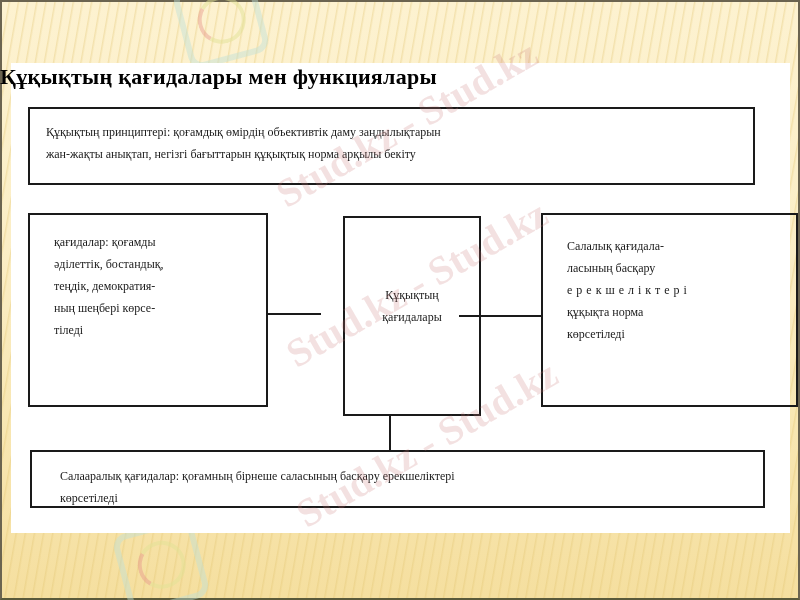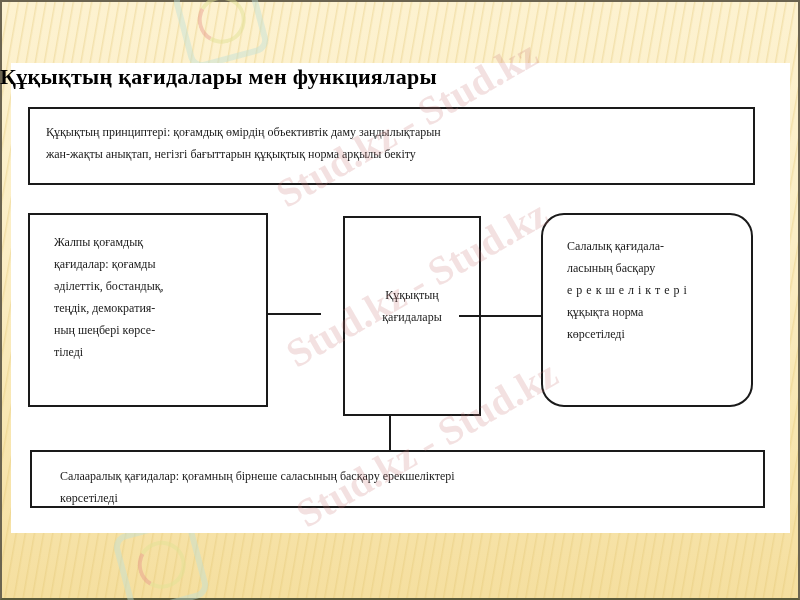--- a/index.html
+++ b/index.html
@@ -43,21 +43,21 @@
     position:absolute; left:0; right:0; top:64px; text-align:left;
     font-size:22px; font-weight:bold; color:#000000; letter-spacing:0.3px;
   }
   .box {
     position:absolute; border:2px solid #1a1a1a; background:transparent;
     box-sizing:border-box; color:#1a1a1a; font-size:12px; line-height:22px;
   }
   .box-top { left:28px; top:107px; width:727px; height:78px; padding:12px 14px 0 16px; }
   .box-left { left:28px; top:213px; width:240px; height:194px; padding:16px 12px 0 24px; text-align:justify; line-height:22px; }
   .box-center { left:321px; top:216px; width:138px; height:200px; padding-top:66px; text-align:center; line-height:22px;margin-left:22px; }
-  .box-right { left:541px; top:213px; width:212px; height:194px; padding:20px 14px 4px 24px; text-align:justify; line-height:22px;border-radius:23px; }
+  .box-right { left:541px; top:213px; width:257px; height:194px; padding:20px 14px 4px 24px; text-align:justify; line-height:22px; }
   .box-bottom { left:30px; top:450px; width:735px; height:58px; padding:13px 14px 0 28px; }
   .line { position:absolute; background:#1a1a1a; }
   .sp-wide { letter-spacing:6px; }
   .sp-mid { letter-spacing:4px; }
   .row-justify { display:flex; justify-content:space-between; }
 </style>
 </head>
 <body>
 
 <div class="slide-bg"></div>
@@ -68,23 +68,20 @@
 <div class="content"></div>
 
 <div class="title">Құқықтың қағидалары мен функциялары</div>
 
 <div class="box box-top">
   <div>Құқықтың принциптері: қоғамдық өмірдің объективтік даму заңдылықтарын</div>
   <div>жан-жақты анықтап, негізгі бағыттарын құқықтық норма арқылы бекіту</div>
 </div>
 
 <div class="box box-left">
-  <div class="row-justify">
-      <span>Жалпы қоғамдық</span>
-    </div>
   <div>қағидалар: қоғамды</div>
   <div>әділеттік, бостандық,</div>
   <div>теңдік, демократия-</div>
   <div>ның шеңбері көрсе-</div>
   <div>тіледі</div>
 </div>
 
 <div class="box box-center">
   <div>Құқықтың</div>
   <div>қағидалары</div>

